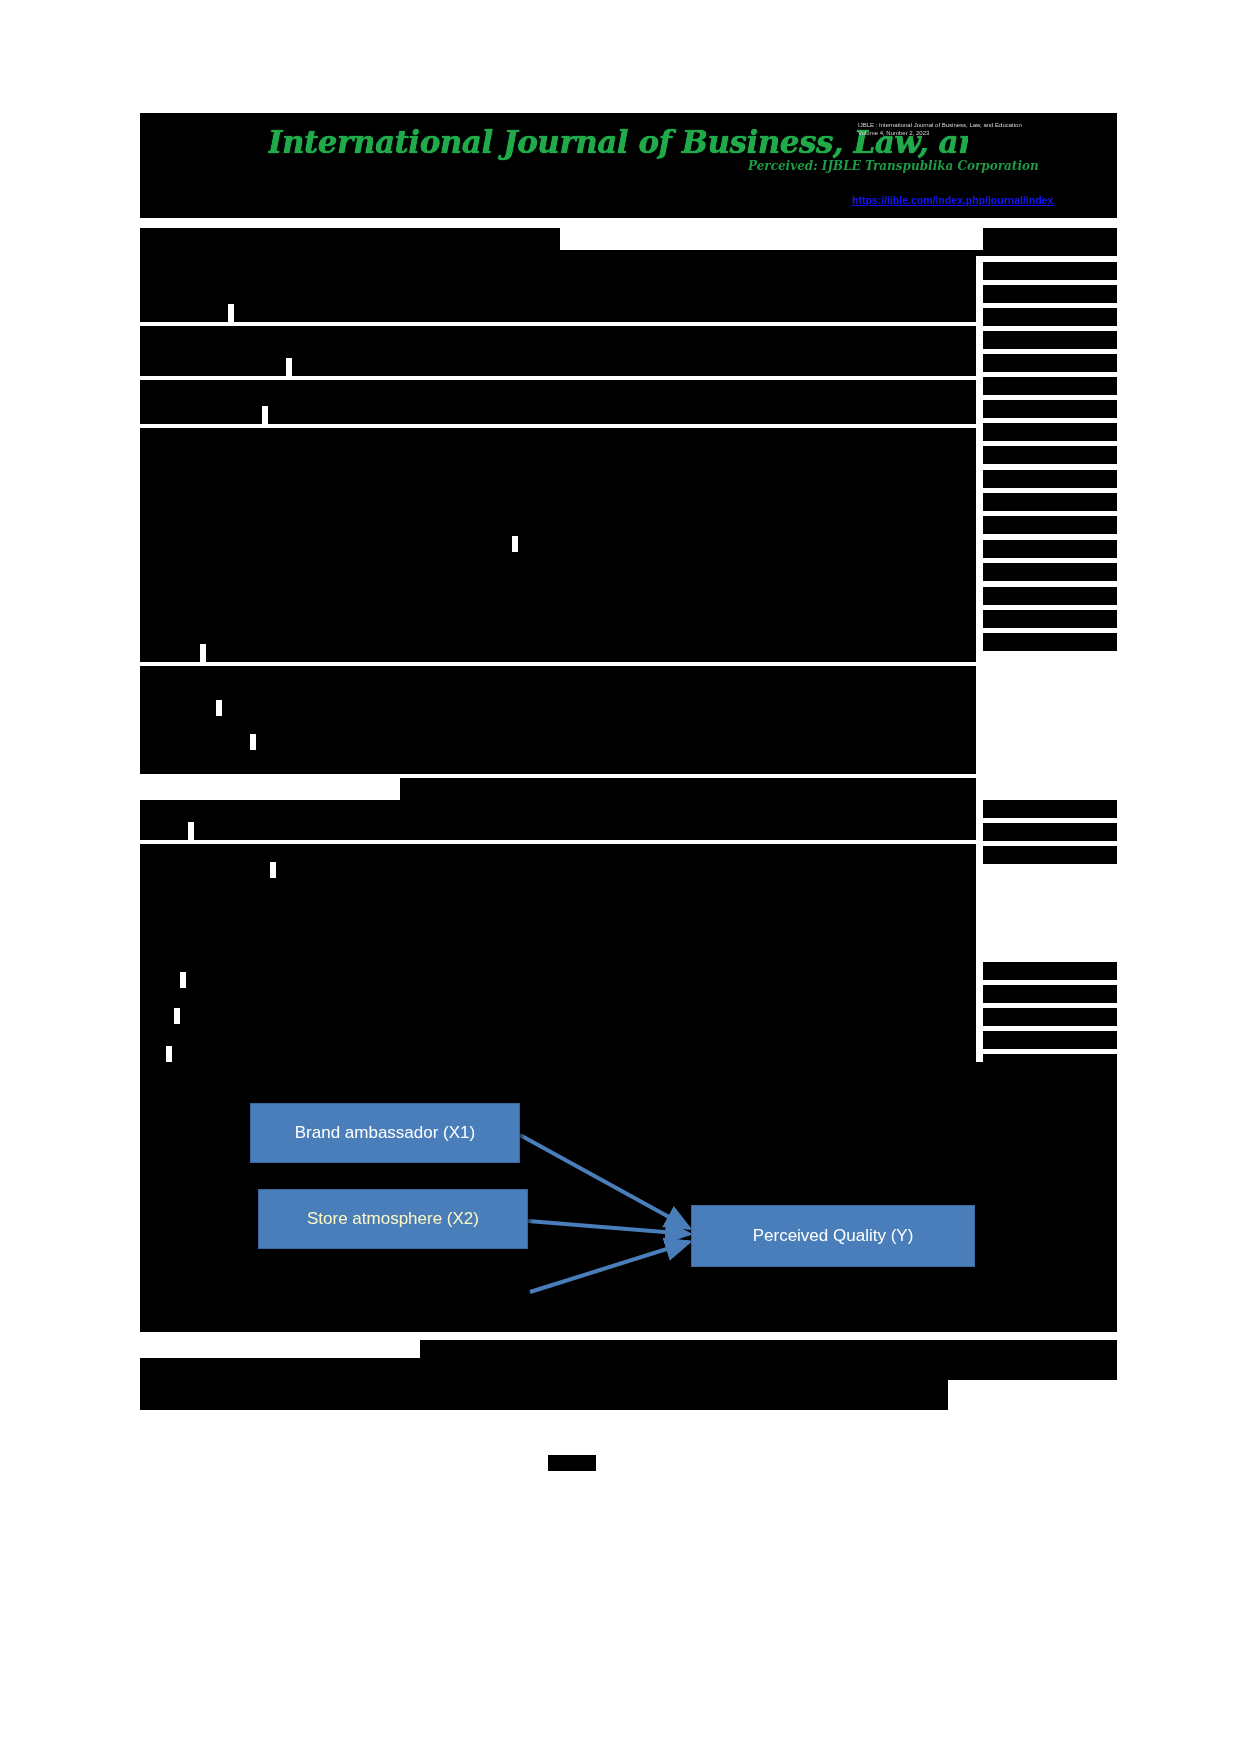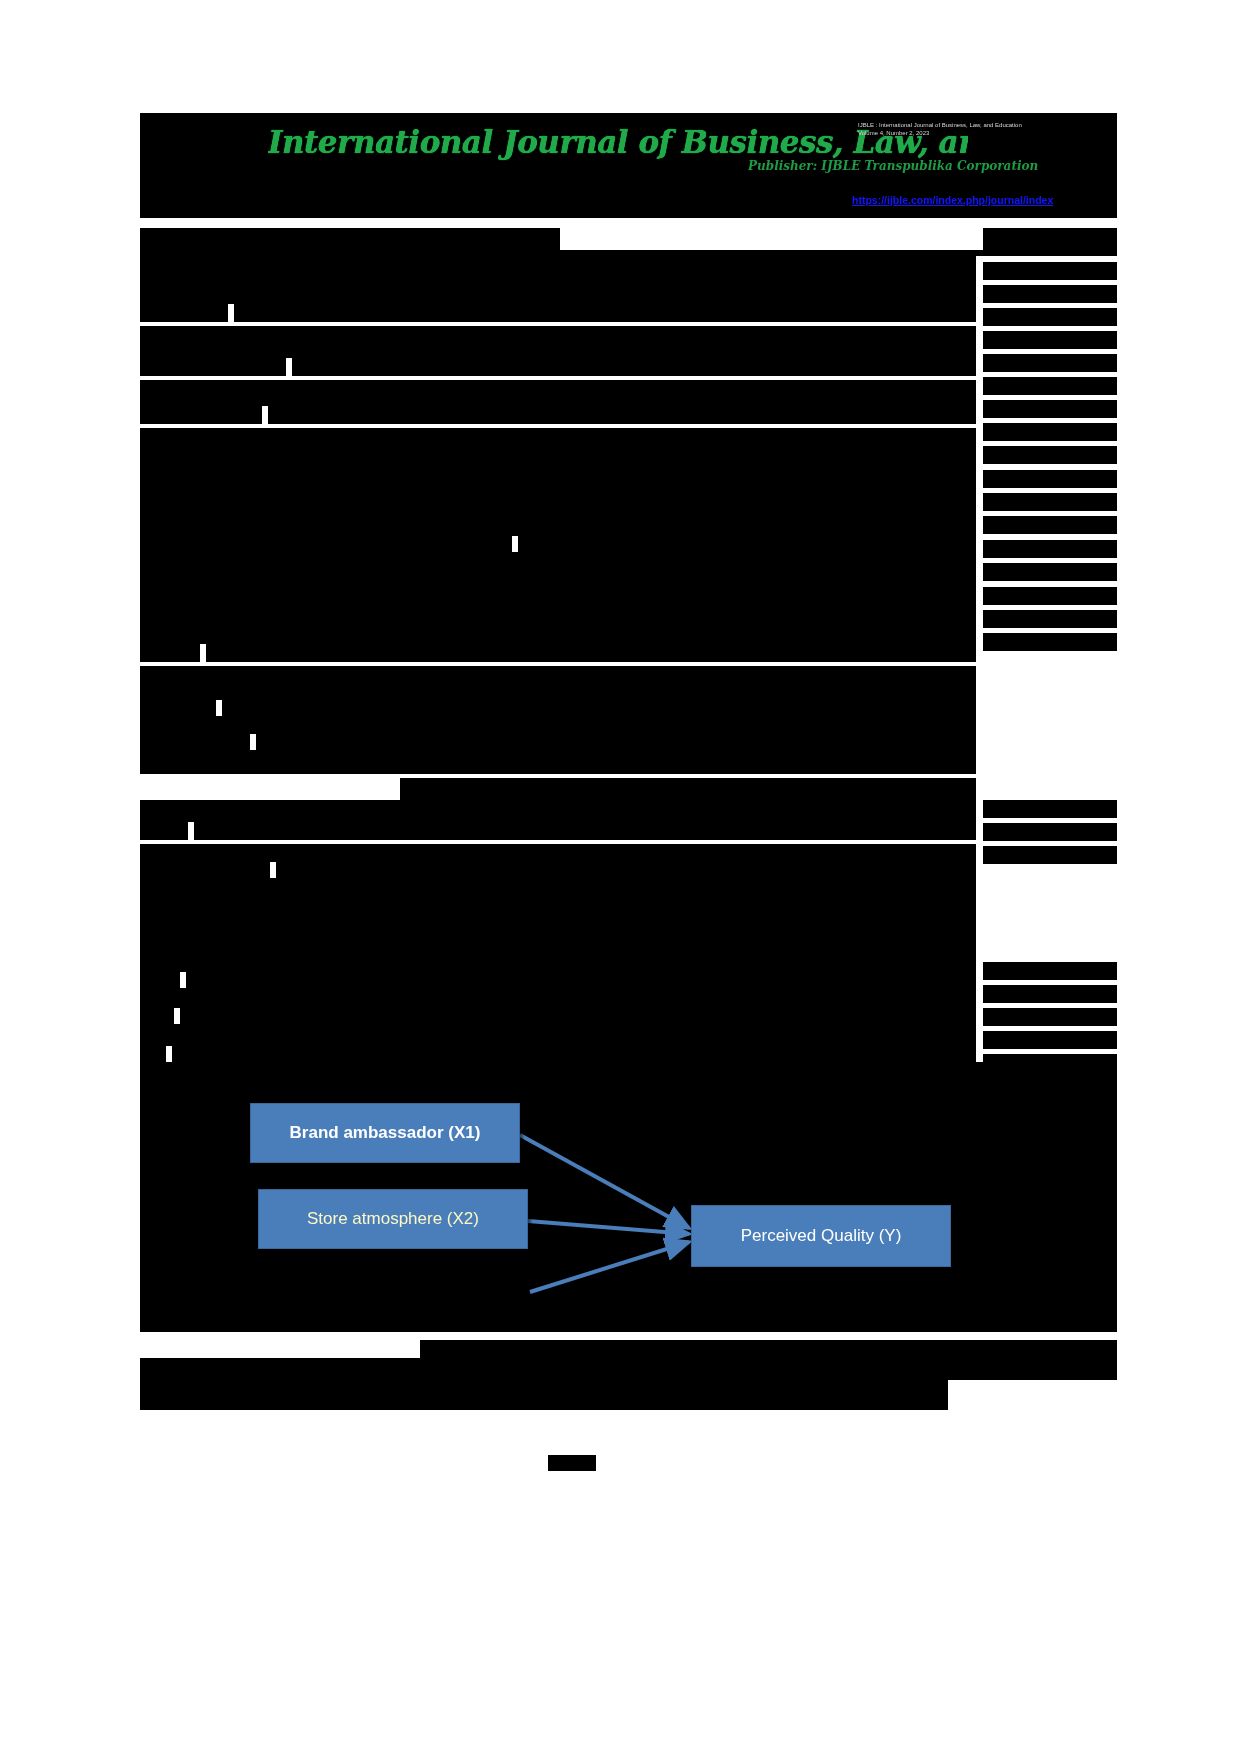--- a/index.html
+++ b/index.html
@@ -126,24 +126,24 @@
     font-size: 17px;
     line-height: 1.1;
     display: flex;
     align-items: center;
     justify-content: center;
     text-align: center;
     box-shadow: 3px 3px 2px rgba(0,0,0,0.45);
     padding: 0 6px;
     white-space: nowrap;
   }
-  .node-x1 { left: 110px;  top: 15px;  width: 270px; height: 60px; font-weight: bold; }
+  .node-x1 { left: 110px;  top: 15px;  width: 270px; height: 60px; }
   .node-x2 { left: 118px;  top: 101px; width: 270px; height: 60px; }
   .node-x3 { left: 120px;  top: 176px; width: 270px; height: 60px; }
-  .node-y  { left: 551px;  top: 117px; width: 260px; height: 62px; font-size: 17px; }
+  .node-y  { left: 551px;  top: 117px; width: 284px; height: 62px; font-size: 17px; }
 
   .connector-svg {
     position: absolute;
     left: 0; top: 0;
     width: 977px;
     height: 244px;
     pointer-events: none;
   }
 
   
@@ -155,21 +155,21 @@
 </head>
 <body>
 
 <div id="page">
 
   <div class="header-band">
 
 
     <div class="journal-title">International Journal of Business, Law, and Education</div>
 
-    <div class="journal-subtitle">Publisher: IJBLE Transpublika Corporation</div>
+    <div class="journal-subtitle">Perceived: IJBLE Transpublika Corporation</div>
 
     <div class="journal-badge">
       <span>IJBLE : International Journal of Business, Law, and Education</span>
       <span>Volume 4, Number 2, 2023</span>
     </div>
 
     <div class="journal-url">https://ijble.com/index.php/journal/index</div>
   </div>
 
   <div id="redaction-layer">

